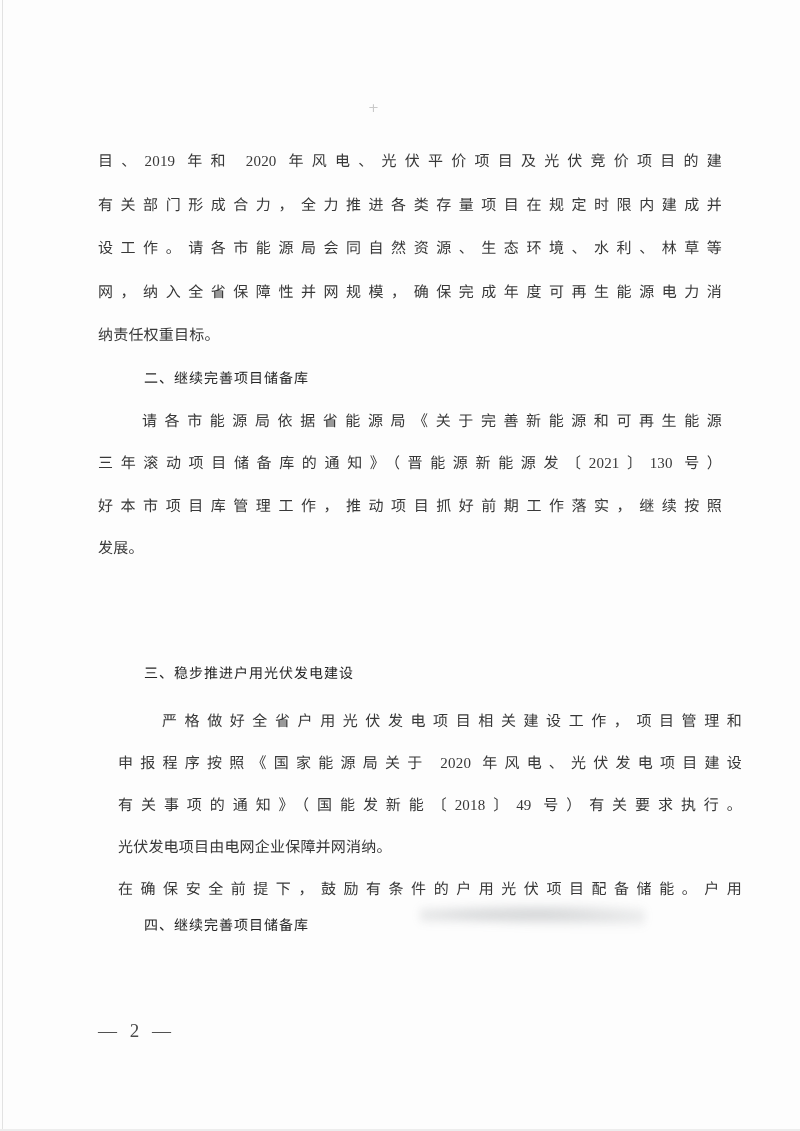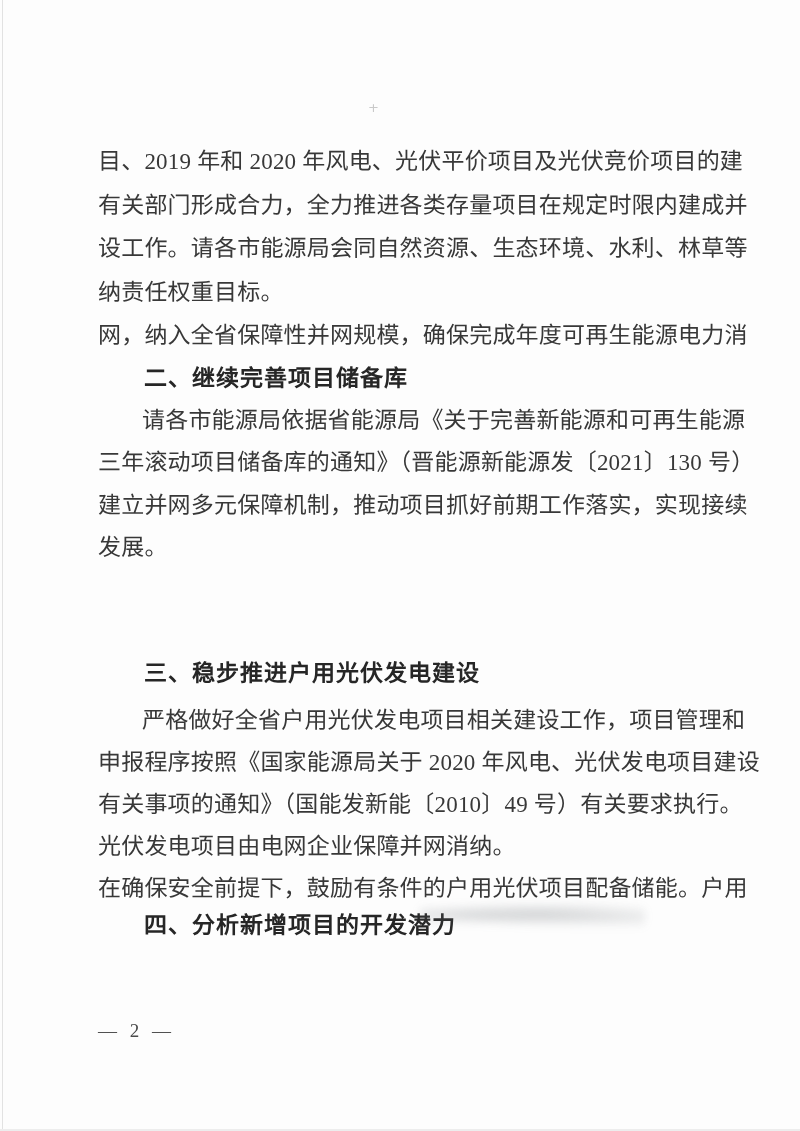--- a/index.html
+++ b/index.html
@@ -45,51 +45,51 @@
       radial-gradient(ellipse at 85% 60%, rgba(120,125,130,0.3), rgba(120,125,130,0) 60%);
     filter: blur(4px);
     opacity: 0.55;
   }
   
   .textblock {
     position: absolute;
     left: 98px;
     width: 624px;
     color: #383838;
-    font-size: 23px;
+    font-size: 15px;
     letter-spacing: 0.2px;
   }
   .textblock .line {
     white-space: nowrap;
     text-align: justify;
     text-align-last: justify;
   }
   .textblock .line.para-end {
     text-align-last: left;
   }
   .textblock .line.indent {
     text-indent: 44px;
   }
   .p1 { top: 140px; }
   .p1 .line { line-height: 43.5px; height: 43.5px; }
   .p2 { top: 400px; }
   .p2 .line { line-height: 42.3px; height: 42.3px; }
-  .p3 { top: 700px; }
+  .p3 { top: 700px; margin-left: 20px; }
   .p3 .line { line-height: 42px; height: 42px; }
   .p4 { top: 952px; }
   .p4 .line { line-height: 32px; height: 32px; }
   .heading {
     position: absolute;
     left: 98px;
     width: 624px;
     margin: 0;
     padding: 0 0 0 46px;
     color: #262626;
-    font-size: 23px;
-    font-weight: 700;
+    font-size: 14px;
+    font-weight: 400;
     line-height: 32px;
     font-family: "Liberation Sans", "DejaVu Sans", sans-serif;
     letter-spacing: 1px;
     white-space: nowrap;
   }
   .h2 { top: 362px; }
   .h3 { top: 657px; }
   .h4 { top: 909px; }
   .page-number {
     position: absolute;
@@ -106,42 +106,42 @@
 <div class="page">
 
   <div class="scan-edge-left"></div>
   <div class="scan-edge-bottom"></div>
   <div class="cross-mark">+</div>
 
   <div class="textblock p1">
     <div class="line">目、2019 年和 2020 年风电、光伏平价项目及光伏竞价项目的建</div>
     <div class="line">有关部门形成合力，全力推进各类存量项目在规定时限内建成并</div>
     <div class="line">设工作。请各市能源局会同自然资源、生态环境、水利、林草等</div>
+    <div class="line">网，纳入全省保障性并网规模，确保完成年度可再生能源电力消</div>
     <div class="line para-end">纳责任权重目标。</div>
-    <div class="line">网，纳入全省保障性并网规模，确保完成年度可再生能源电力消</div>
   </div>
 
   <h2 class="heading h2">二、继续完善项目储备库</h2>
 
   <div class="textblock p2">
     <div class="line indent">请各市能源局依据省能源局《关于完善新能源和可再生能源</div>
     <div class="line">三年滚动项目储备库的通知》（晋能源新能源发〔2021〕130 号）</div>
-    <div class="line">建立并网多元保障机制，推动项目抓好前期工作落实，实现接续</div>
+    <div class="line">好本市项目库管理工作，推动项目抓好前期工作落实，继续按照</div>
     <div class="line para-end">发展。</div>
   </div>
 
   <h2 class="heading h3">三、稳步推进户用光伏发电建设</h2>
 
   <div class="textblock p3">
     <div class="line indent">严格做好全省户用光伏发电项目相关建设工作，项目管理和</div>
     <div class="line">申报程序按照《国家能源局关于 2020 年风电、光伏发电项目建设</div>
-    <div class="line">有关事项的通知》（国能发新能〔2010〕49 号）有关要求执行。</div>
+    <div class="line">有关事项的通知》（国能发新能〔2018〕49 号）有关要求执行。</div>
     <div class="line para-end">光伏发电项目由电网企业保障并网消纳。</div>
     <div class="line">在确保安全前提下，鼓励有条件的户用光伏项目配备储能。户用</div>
   </div>
 
-  <h2 class="heading h4">四、分析新增项目的开发潜力</h2>
+  <h2 class="heading h4">四、继续完善项目储备库</h2>
   <div class="ink-smudge"></div>
 
 
   <div class="page-number">— 2 —</div>
 
 </div>
 
 </body></html>

